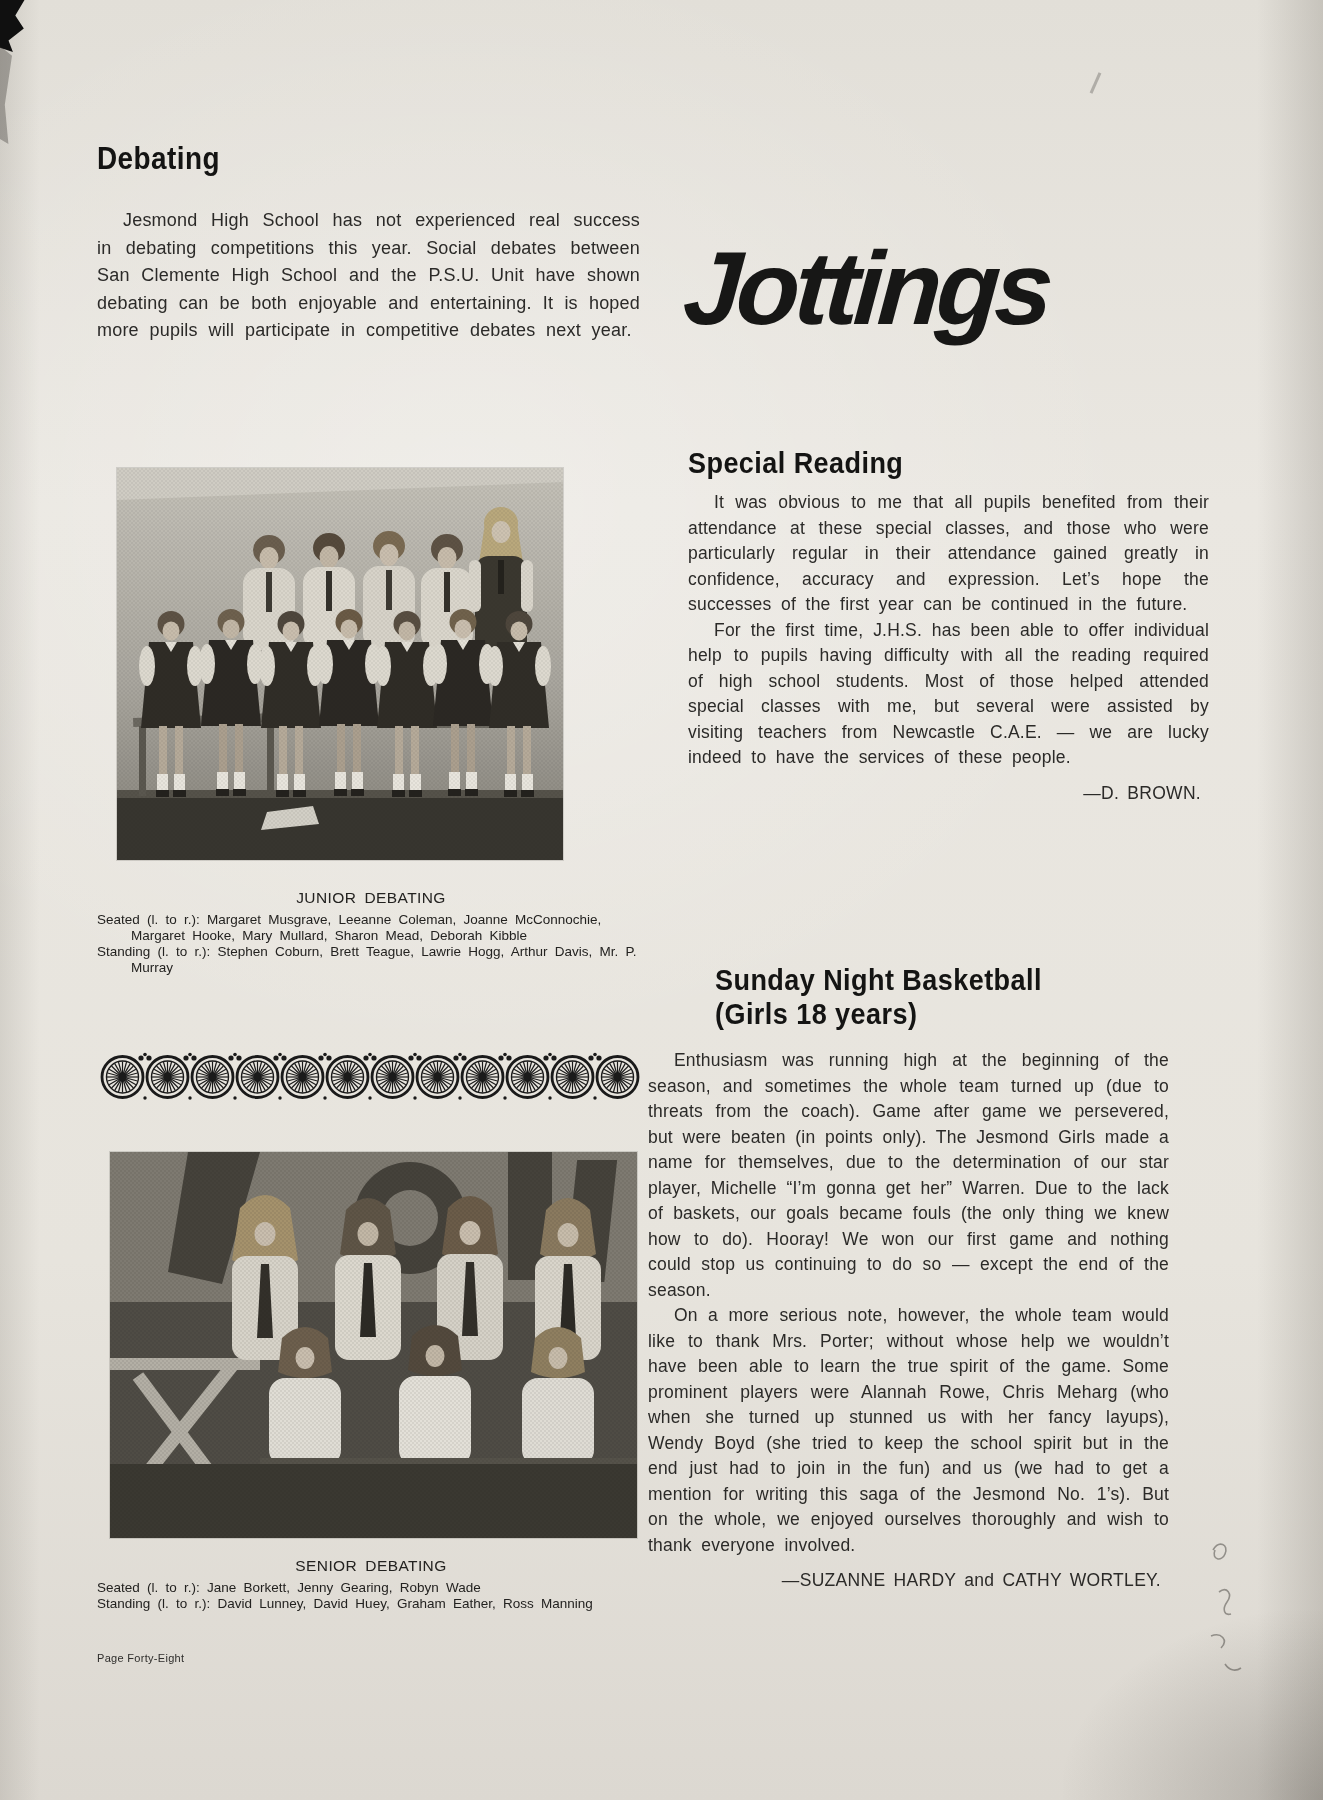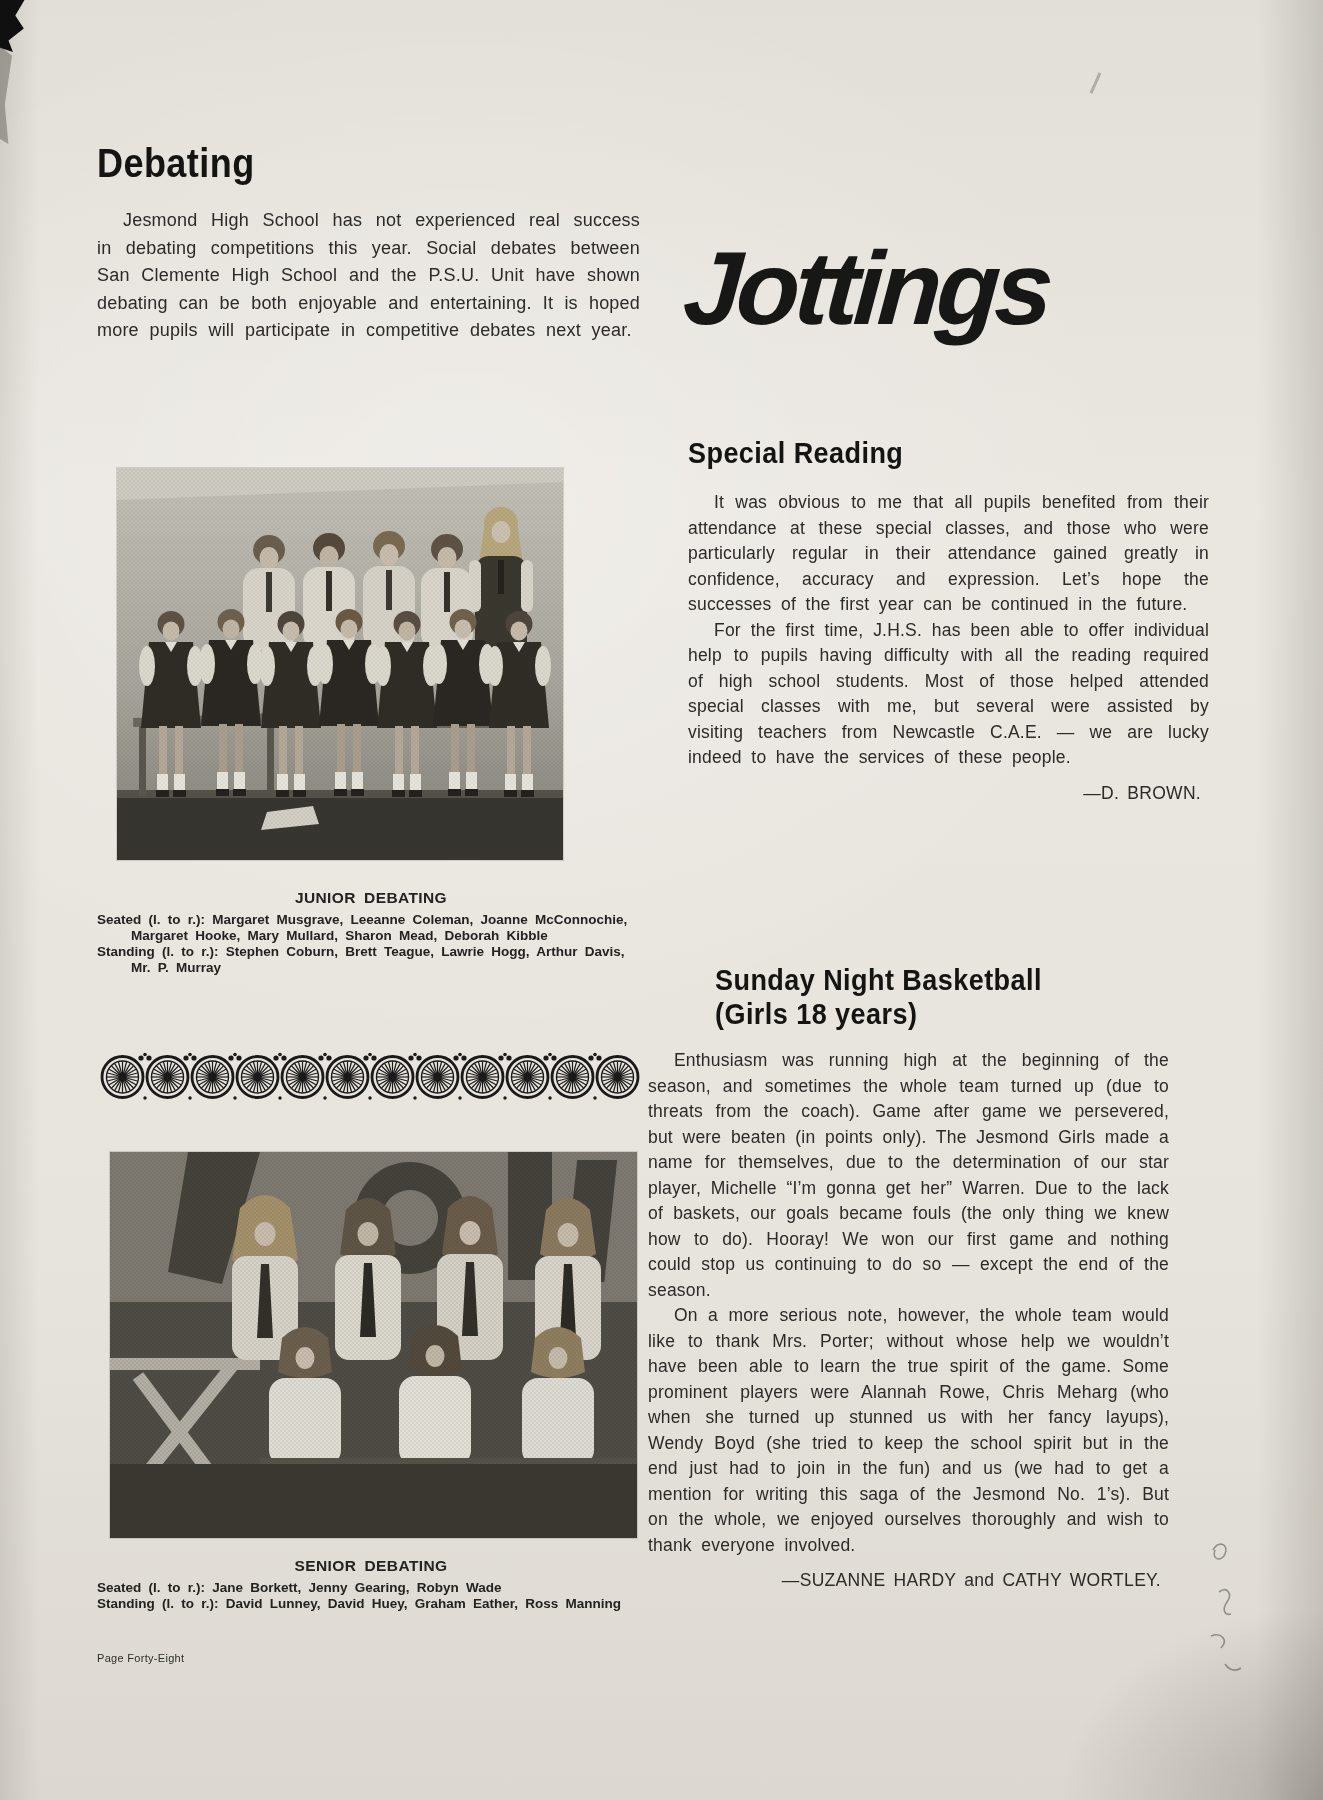--- a/index.html
+++ b/index.html
@@ -10,31 +10,31 @@
       radial-gradient(1100px 900px at 35% 28%, rgba(255,255,255,.28), rgba(255,255,255,0) 62%),
       linear-gradient(90deg, rgba(90,85,75,.14), rgba(90,85,75,0) 3%, rgba(90,85,75,0) 95%, rgba(90,85,75,.20)),
       linear-gradient(180deg,#e2dfd8,#eae7e1 28%,#e7e4dd 70%,#dcd8d1);
   }
   .page::after{content:"";position:absolute;right:0;bottom:0;width:260px;height:190px;
     background:radial-gradient(at 100% 100%, rgba(60,55,48,.28), rgba(60,55,48,0) 72%);}
   .abs{position:absolute;}
   
   .h-cond{font-weight:700;color:#141413;margin:0;}
   .h-cond .tx{display:inline-block;transform:scaleX(.9);transform-origin:0 50%;letter-spacing:.5px;white-space:nowrap;}
-  .h-debating{font-size:40px;}
+  .h-debating{font-size:31px;}
   .h-sub{font-size:30px;line-height:34px;}
   .jottings{font-style:italic;font-weight:700;font-size:104px;line-height:1;
     letter-spacing:-5px;color:#171716;transform:skewX(-4deg);margin:0;white-space:nowrap;}
   
   .body-l{font-size:18px;line-height:27.5px;word-spacing:5.5px;letter-spacing:.2px;text-align:justify;}
   .body-r{font-size:17.5px;line-height:25.5px;word-spacing:4.5px;letter-spacing:.2px;text-align:justify;}
   .body-l p,.body-r p{margin:0;text-indent:26px;}
   .byline{text-align:right;padding-right:8px;font-size:17.5px;letter-spacing:.3px;word-spacing:3px;margin-top:10px;}
   
-  .cap{font-weight:700;color:#232220;font-size:13.5px;line-height:16px;word-spacing:3.5px;}
+  .cap{font-weight:400;color:#232220;font-size:13.5px;line-height:16px;word-spacing:3.5px;}
   .cap-title{text-align:center;font-size:15.5px;letter-spacing:.4px;margin:0 0 6px 0;}
   .cap-line{padding-left:34px;text-indent:-34px;margin:0;}
   .pagenum{font-size:11px;letter-spacing:.3px;color:#2e2d2b;}
   figure{margin:0;padding:0;}
   figure svg{display:block;}
   .photo{box-shadow:0 0 0 1px rgba(40,38,34,.15);}
   
   .mark1{left:0;top:0;width:34px;height:52px;background:#101010;
     clip-path:polygon(0 0,72% 0,45% 30%,70% 55%,25% 78%,38% 100%,0 92%);}
   .mark2{left:0;top:46px;width:12px;height:98px;background:rgba(40,38,34,.32);
@@ -367,21 +367,21 @@
   <div class="abs cap" style="left:97px;top:1558px;width:548px;">
     <p class="cap-title">SENIOR DEBATING</p>
     <p class="cap-line">Seated (l. to r.): Jane Borkett, Jenny Gearing, Robyn Wade</p>
     <p class="cap-line">Standing (l. to r.): David Lunney, David Huey, Graham Eather, Ross Manning</p>
   </div>
 
   <div class="abs pagenum" style="left:97px;top:1652px;">Page Forty-Eight</div>
 
   <h1 class="abs jottings" style="left:684px;top:236px;">Jottings</h1>
 
-  <h2 class="abs h-cond h-sub" style="left:688px;top:436px;">
+  <h2 class="abs h-cond h-sub" style="left:688px;top:446px;">
     <span class="tx">Special Reading</span>
   </h2>
 
   <div class="abs body-r" style="left:688px;top:490px;width:521px;">
     <p>It was obvious to me that all pupils benefited from their attendance at these special classes, and those who were particularly regular in their attendance gained greatly in confidence, accuracy and expression. Let’s hope the successes of the first year can be continued in the future.</p>
     <p>For the first time, J.H.S. has been able to offer individual help to pupils having difficulty with all the reading required of high school students. Most of those helped attended special classes with me, but several were assisted by visiting teachers from Newcastle C.A.E. — we are lucky indeed to have the services of these people.</p>
     <div class="byline">—D. BROWN.</div>
   </div>
 
   <h2 class="abs h-cond h-sub" style="left:708px;top:963px;margin-left:7px;">

